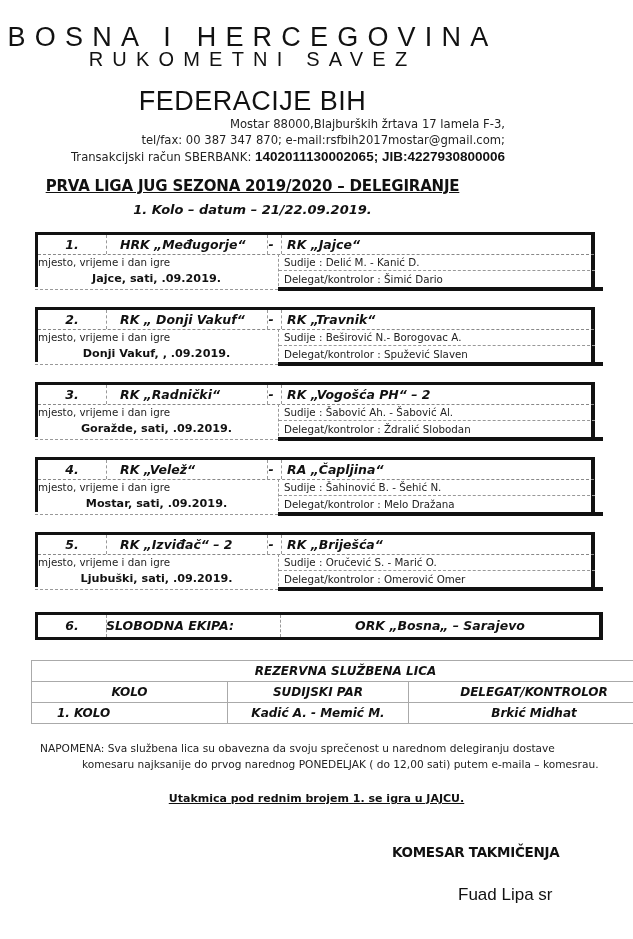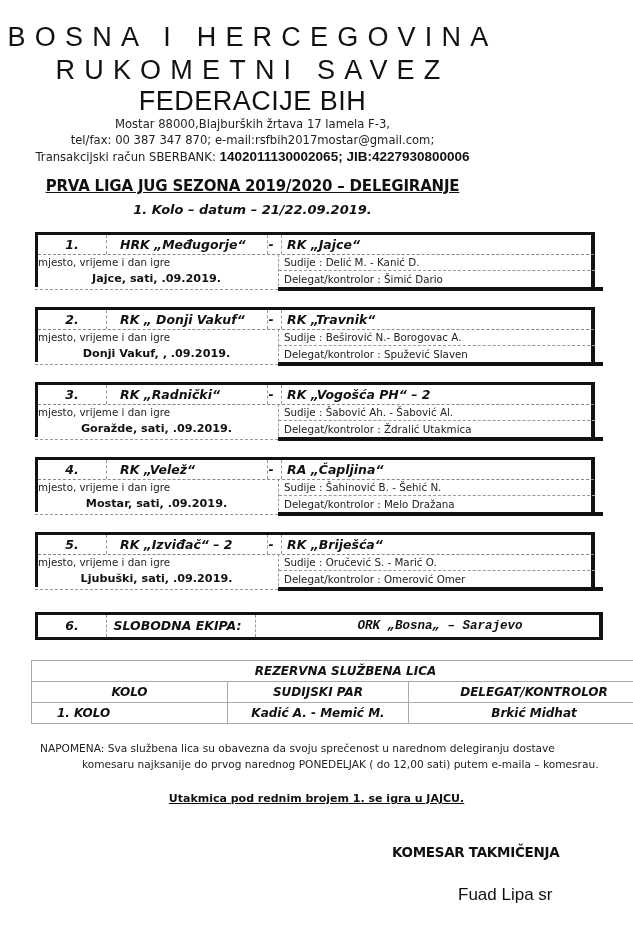--- a/index.html
+++ b/index.html
@@ -1,22 +1,22 @@
 <!DOCTYPE html>
 <html><head>
 <meta charset="utf-8">
 <style>
   html, body { margin: 0; padding: 0; background: #ffffff; }
   body { width: 633px; height: 939px; position: relative; overflow: hidden; color: #111; font-family: "Liberation Sans", sans-serif; }
   .abs { position: absolute; }
   .hdr { left: 0; width: 505px; text-align: center; font-family: "Liberation Sans", sans-serif; color: #111; white-space: nowrap; }
   .h1 { top: 22px; font-size: 27px; letter-spacing: 9.2px; line-height: 30px; }
-  .h2 { top: 55px; font-size: 27px; letter-spacing: 9.2px; line-height: 30px; }
+  .h2 { top: 44px; font-size: 20px; letter-spacing: 9.2px; line-height: 30px; }
   .h3 { top: 86px; font-size: 27px; letter-spacing: 0.5px; line-height: 30px; }
-  .addr { font-family: "DejaVu Sans", sans-serif; font-size: 11.6px; line-height: 16px; color: #222; }
+  .addr { font-family: "DejaVu Sans", sans-serif; font-size: 11.6px; line-height: 16px; color: #222; text-align: right; }
   .addr1 { top: 116px; }
   .addr2 { top: 132px; }
   .addr3 { top: 149px; }
   .addr3 b { font-family: "Liberation Sans", sans-serif; font-weight: bold; font-size: 13.5px; color: #111; }
   .title { top: 177px; font-family: "DejaVu Sans", sans-serif; font-weight: bold; font-size: 15px; text-decoration: underline; letter-spacing: -0.2px; }
   .subtitle { top: 202px; font-family: "DejaVu Sans", sans-serif; font-weight: bold; font-style: italic; font-size: 13px; }
 
   
   .match { position: absolute; left: 35px; width: 568px; height: 60px; }
   .match .box { position: absolute; left: 0; top: 0; width: 560px; height: 55px; border-top: 3px solid #111; border-left: 3px solid #111; border-right: 4px solid #111; box-sizing: border-box; }
@@ -31,22 +31,22 @@
   .match .right { position: absolute; left: 243px; top: 22px; width: 320px; height: 37px; border-left: 1px dashed #999; }
   .match .ref { position: absolute; left: 0; top: 0; width: 316px; height: 17px; padding-left: 5px; box-sizing: border-box; font-family: "DejaVu Sans", sans-serif; font-size: 10.3px; line-height: 17px; color: #222; border-bottom: 1px dashed #999; white-space: nowrap; }
   .match .del { position: absolute; left: 0; top: 17px; width: 316px; height: 17px; padding-left: 5px; box-sizing: border-box; font-family: "DejaVu Sans", sans-serif; font-size: 10.3px; line-height: 17px; color: #222; white-space: nowrap; }
   .match .right-bottom { position: absolute; left: 243px; top: 55px; width: 325px; height: 4px; background: #111; }
   .match .left-bottom { position: absolute; left: 0; top: 57px; width: 243px; height: 0; border-bottom: 1px dashed #999; }
 
   
   .free { position: absolute; left: 35px; top: 612px; width: 568px; height: 28px; border-top: 3px solid #111; border-bottom: 3px solid #111; border-left: 3px solid #111; border-right: 4px solid #111; box-sizing: border-box; }
   .free .cell { position: absolute; top: 0; height: 22px; line-height: 22px; font-family: "DejaVu Sans", sans-serif; font-weight: bold; font-style: italic; font-size: 12.5px; white-space: nowrap; }
   .free .f-num { left: 0; width: 68px; text-align: center; border-right: 1px dashed #999; }
-  .free .f-label { left: 68px; width: 150px; text-align: center; padding-right: 6px; box-sizing: border-box; border-right: 1px dashed #999; }
-  .free .f-team { left: 243px; width: 318px; text-align: center; font-family: Liberation Mono, monospace; }
+  .free .f-label { left: 68px; width: 175px; text-align: left; padding-right: 6px; box-sizing: border-box; border-right: 1px dashed #999; }
+  .free .f-team { left: 243px; width: 318px; text-align: center; }
 
   
   .reserve { position: absolute; left: 31px; top: 660px; width: 629px; border-collapse: collapse; }
   .reserve td { border: 1px solid #aaa; font-family: "DejaVu Sans", sans-serif; font-weight: bold; font-style: italic; font-size: 12px; height: 20px; padding: 0; text-align: center; white-space: nowrap; }
   .reserve td.left { text-align: left; padding-left: 25px; }
 
   .note { position: absolute; left: 40px; top: 740px; width: 565px; font-family: "DejaVu Sans", sans-serif; font-size: 10.6px; line-height: 16px; color: #222; text-align: justify; }
   .note .indent { display: block; padding-left: 42px; }
   .note-under { position: absolute; left: 0; width: 633px; top: 792px; text-align: center; font-family: "DejaVu Sans", sans-serif; font-weight: bold; font-size: 11px; text-decoration: underline; }
   .commissioner-title { position: absolute; left: 392px; top: 844px; font-family: "DejaVu Sans", sans-serif; font-weight: bold; font-size: 13.5px; letter-spacing: -0.3px; }
@@ -105,21 +105,21 @@
     <div class="row1">
       <div class="cell c-num">3.</div>
       <div class="cell c-home">RK „Radnički“</div>
       <div class="cell c-dash">-</div>
       <div class="cell c-away">RK „Vogošća PH“ – 2</div>
     </div>
     <div class="place-label">mjesto, vrijeme i dan igre</div>
     <div class="place-value">Goražde,  sati, .09.2019.</div>
     <div class="right">
       <div class="ref">Sudije : Šabović Ah. - Šabović Al.</div>
-      <div class="del">Delegat/kontrolor : Ždralić Utakmica</div>
+      <div class="del">Delegat/kontrolor : Ždralić Slobodan</div>
     </div>
     <div class="right-bottom"></div>
     <div class="left-bottom"></div>
   </div>
     <div class="match" style="top: 457px;">
     <div class="box"></div>
     <div class="row1">
       <div class="cell c-num">4.</div>
       <div class="cell c-home">RK „Velež“</div>
       <div class="cell c-dash">-</div>

